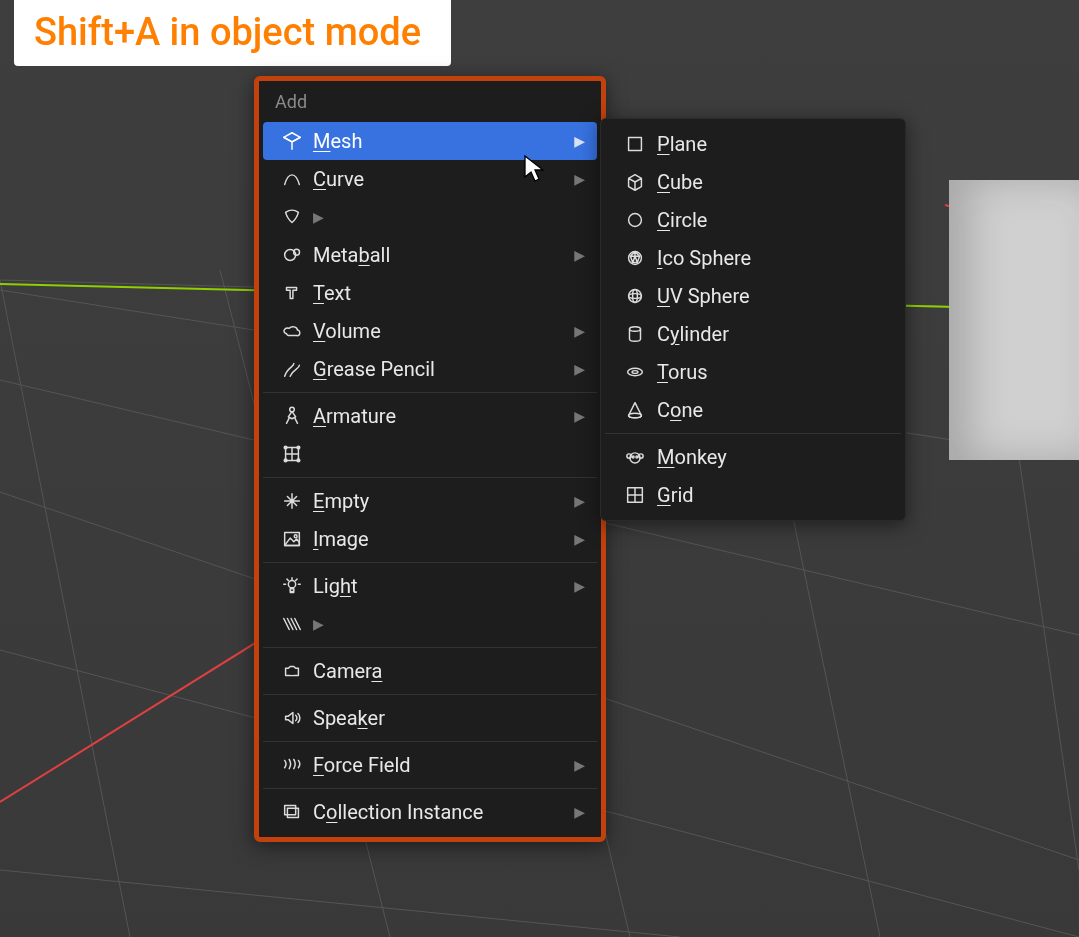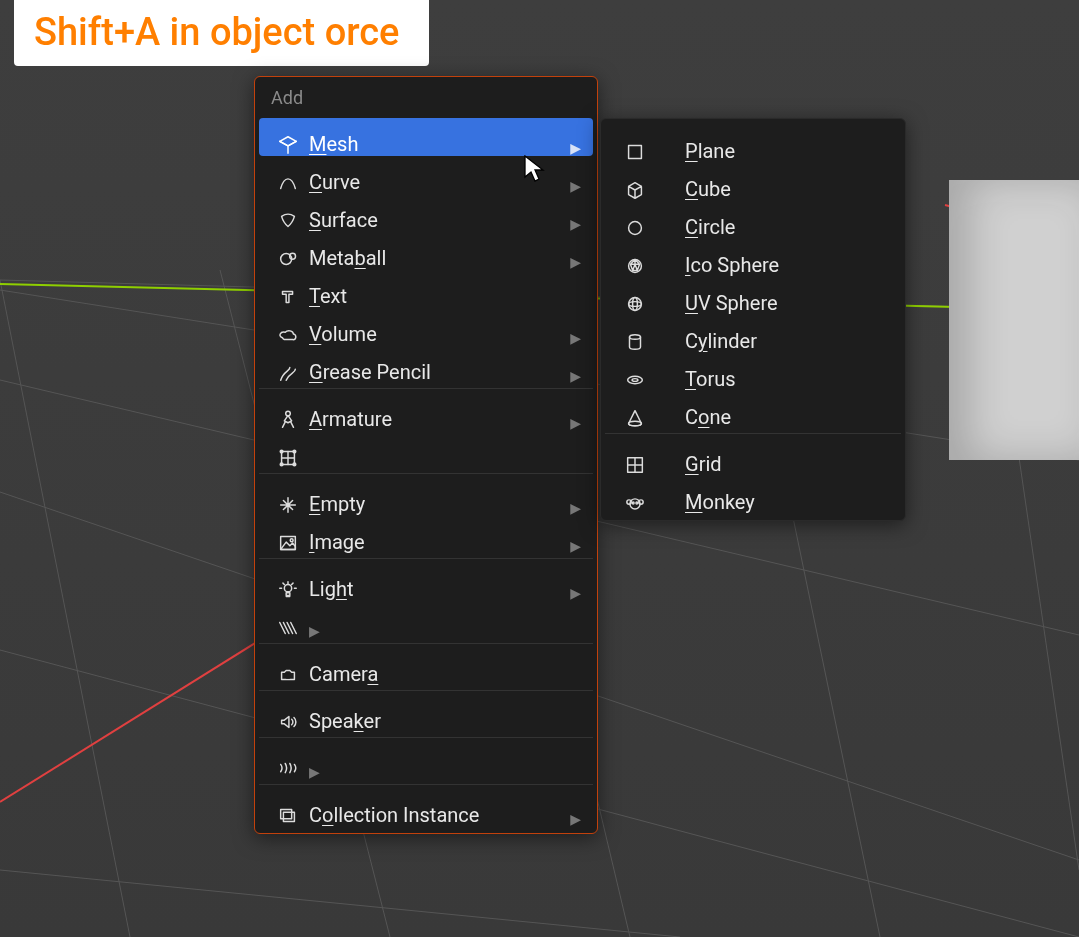--- a/index.html
+++ b/index.html
@@ -38,33 +38,33 @@
     font-weight: 500;
     border-radius: 0 0 4px 4px;
   }
 
   
   .menu {
     position: absolute;
     top: 76px; left: 254px;
     width: 342px;
     background: #1d1d1d;
-    border: 1px solid #c2410c;
+    border: 5px solid #c2410c;
     border-radius: 6px;
     padding: 0 0 6px 0;
     box-shadow: 0 4px 20px rgba(0,0,0,.5);
   }
   .menu-title {
     color: #8a8a8a;
     font-size: 18px;
     padding: 10px 16px 10px 16px;
   }
   .menu-item {
     display: flex;
-    align-items: flex-end;
+    align-items: center;
     height: 38px;
     padding: 0 12px 0 14px;
     font-size: 20px;
     color: #e8e8e8;
     cursor: pointer;
     border-radius: 4px;
     margin: 0 4px;
   }
   .menu-item.highlighted {
     background: #3772e0;
@@ -95,21 +95,21 @@
   .submenu {
     position: absolute;
     top: 118px; left: 600px;
     width: 304px;
     background: #1d1d1d;
     border: 1px solid #2a2a2a;
     border-radius: 6px;
     padding: 6px 0;
     box-shadow: 0 4px 20px rgba(0,0,0,.5);
   }
-  .submenu .menu-item { height: 38px; gap: 28px; }
+  .submenu .menu-item { height: 38px; }
   .submenu .menu-item .icon-slot { width: 32px; }
 
   
   .cursor {
     position: absolute;
     top: 155px; left: 524px;
     pointer-events: none;
   }
 
   
@@ -145,21 +145,21 @@
 
     <line x1="0" y1="284" x2="1079" y2="310" stroke="#8fcf00" stroke-width="2"></line>
 
     <line x1="0" y1="802" x2="260" y2="640" stroke="#e04040" stroke-width="2"></line>
     <line x1="945" y1="205" x2="1079" y2="240" stroke="#e04040" stroke-width="2"></line>
   </svg>
   <div class="cube"></div>
 </div>
 
 <div class="caption">
-  <span>Shift+A in object orce</span>
+  <span>Shift+A in object mode</span>
 </div>
 
 <div class="menu">
   <div class="menu-title">Add</div>
   <div id="menu-body">
       <div class="menu-item highlighted">
         <span class="icon-slot">
           <svg class="ic" viewBox="0 0 24 24">
             <use href="#ic-mesh"></use>
           </svg>
@@ -175,21 +175,20 @@
         </span>
         <span class="label"><span class="u">C</span>urve</span>
         <span class="chevron">▶</span>
       </div>
       <div class="menu-item">
         <span class="icon-slot">
           <svg class="ic" viewBox="0 0 24 24">
             <use href="#ic-surface"></use>
           </svg>
         </span>
-        <span class="label"><span class="u">S</span>urface</span>
         <span class="chevron">▶</span>
       </div>
       <div class="menu-item">
         <span class="icon-slot">
           <svg class="ic" viewBox="0 0 24 24">
             <use href="#ic-metaball"></use>
           </svg>
         </span>
         <span class="label">Meta<span class="u">b</span>all</span>
         <span class="chevron">▶</span>
@@ -292,20 +291,21 @@
         </span>
         <span class="label">Spea<span class="u">k</span>er</span>
       </div>
       <div class="menu-separator"></div>
       <div class="menu-item">
         <span class="icon-slot">
           <svg class="ic" viewBox="0 0 24 24">
             <use href="#ic-force"></use>
           </svg>
         </span>
+        <span class="label"><span class="u">F</span>orce Field</span>
         <span class="chevron">▶</span>
       </div>
       <div class="menu-separator"></div>
       <div class="menu-item">
         <span class="icon-slot">
           <svg class="ic" viewBox="0 0 24 24">
             <use href="#ic-collection"></use>
           </svg>
         </span>
         <span class="label">C<span class="u">o</span>llection Instance</span>
@@ -377,32 +377,32 @@
           <svg class="ic" viewBox="0 0 24 24">
             <use href="#ic-cone"></use>
           </svg>
         </span>
         <span class="label">C<span class="u">o</span>ne</span>
       </div>
       <div class="menu-separator"></div>
       <div class="menu-item">
         <span class="icon-slot">
           <svg class="ic" viewBox="0 0 24 24">
+            <use href="#ic-monkey"></use>
+          </svg>
+        </span>
+        <span class="label"><span class="u">M</span>onkey</span>
+      </div>
+      <div class="menu-item">
+        <span class="icon-slot">
+          <svg class="ic" viewBox="0 0 24 24">
             <use href="#ic-grid"></use>
           </svg>
         </span>
         <span class="label"><span class="u">G</span>rid</span>
-      </div>
-      <div class="menu-item">
-        <span class="icon-slot">
-          <svg class="ic" viewBox="0 0 24 24">
-            <use href="#ic-monkey"></use>
-          </svg>
-        </span>
-        <span class="label"><span class="u">M</span>onkey</span>
       </div>
     </div>
 </div>
 
 <div class="cursor">
   <svg width="22" height="28" viewBox="0 0 22 28">
     <path d="M1 1 L1 22 L7 17 L11 26 L15 24 L11 15 L19 15 Z" fill="#fff" stroke="#000" stroke-width="1.3"></path>
   </svg>
 </div>
 

